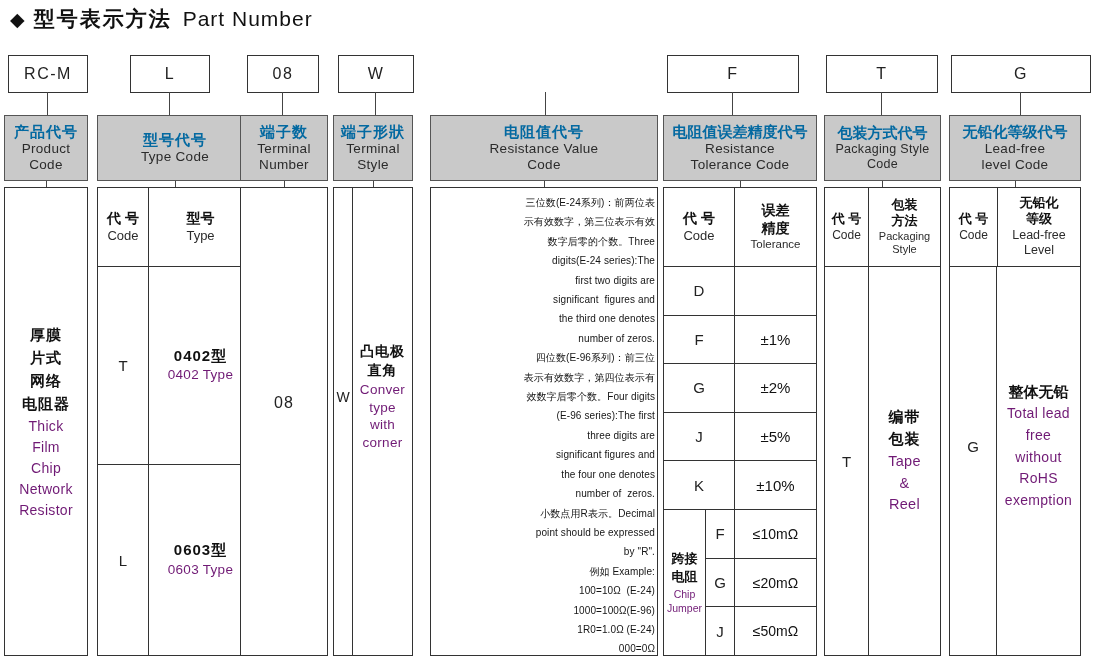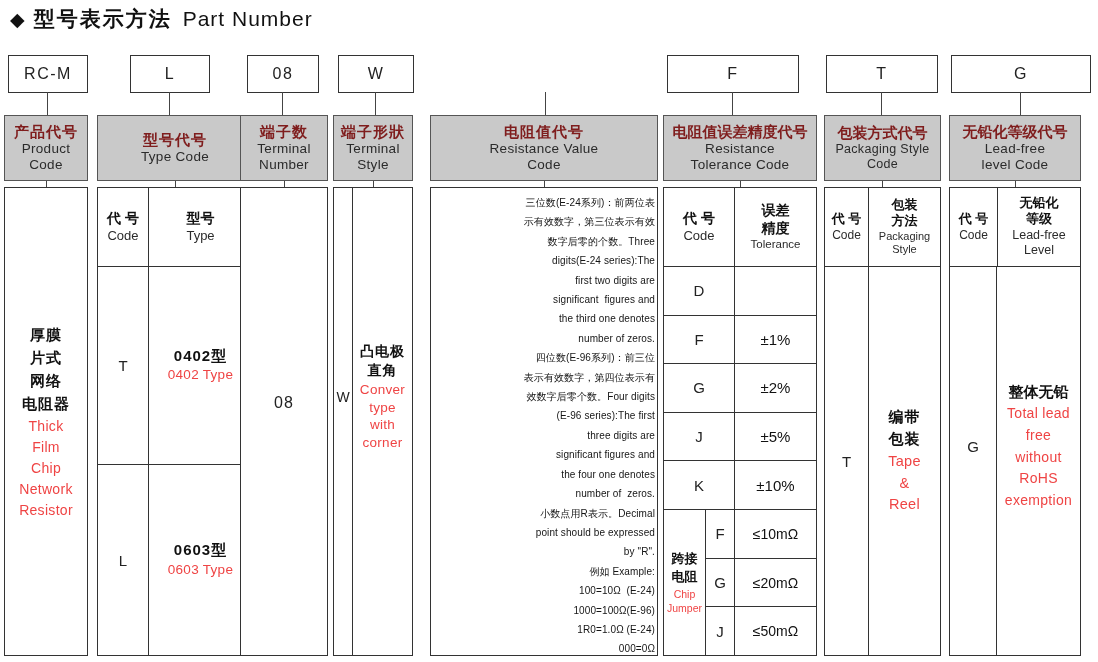--- a/index.html
+++ b/index.html
@@ -17,39 +17,39 @@
     display:flex;align-items:center;justify-content:center;font-size:16px;letter-spacing:1.5px;color:#222;
   }
   .connector{position:absolute;top:92px;height:23px;width:1px;background:#444;}
 
   .col{position:absolute;top:115px;height:541px;display:flex;flex-direction:column;}
   .hdr{
     height:64px;background:#c9c9c9;border:1px solid #555;
     display:flex;flex-direction:column;align-items:center;justify-content:center;
     text-align:center;line-height:1.18;flex:0 0 auto;
   }
-  .hzh{font-size:15px;font-weight:bold;letter-spacing:1px;color:#7f1d1d;}
+  .hzh{font-size:15px;font-weight:bold;letter-spacing:1px;color:#0369a1;}
   .hen{font-size:13.5px;color:#2b2b2b;letter-spacing:.3px;}
   .gap{height:6px;display:flex;justify-content:center;flex:0 0 auto;}
   .gap i{display:block;width:1px;background:#444;}
   .body{flex:1;border:1px solid #333;background:#fff;display:flex;min-height:0;}
   .colflex{flex-direction:column;}
 
   .ml{white-space:pre-line;}
   .pre{white-space:pre;}
 
   .c{display:flex;flex-direction:column;align-items:center;justify-content:center;text-align:center;min-width:0;}
   .cellR{border-right:1px solid #333;}
   .sub{display:flex;border-bottom:1px solid #333;flex:0 0 auto;}
   .sub-zh{font-size:14px;font-weight:bold;line-height:1.25;}
   .sub-en{font-size:13px;color:#2b2b2b;line-height:1.25;}
   .sub-en.small{font-size:11.5px;}
 
   .zh-lines{font-size:15px;font-weight:bold;line-height:1.55;letter-spacing:1px;}
-  .en-lines{font-size:14px;color:#ef4444;line-height:1.5;letter-spacing:.3px;}
+  .en-lines{font-size:14px;color:#701a75;line-height:1.5;letter-spacing:.3px;}
 
   .trow{display:flex;flex:1;min-height:0;}
   .trow.hline{border-bottom:1px solid #333;}
 
   .code-letter{font-size:15px;color:#222;}
   .big-val{font-size:16px;letter-spacing:1px;color:#222;}
 
   .res-text{
     font-size:10px;line-height:19.4px;padding:5px 2px 0 7px;color:#151515;
     letter-spacing:.1px;text-align:right;width:100%;box-sizing:border-box;

